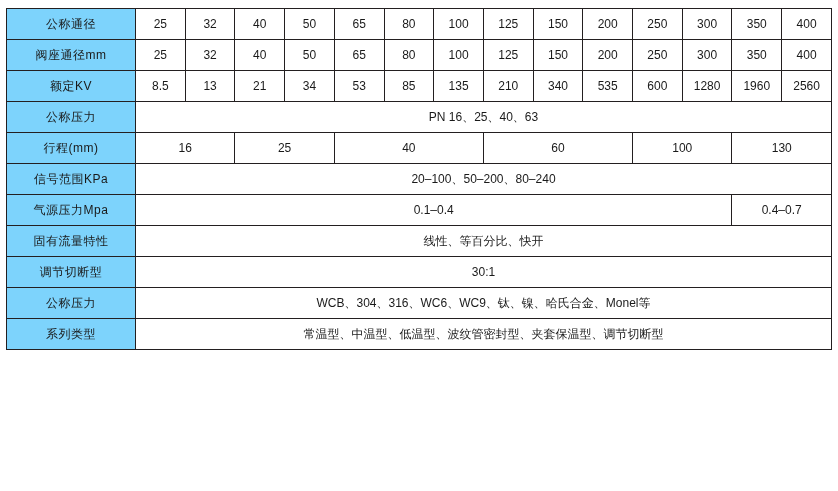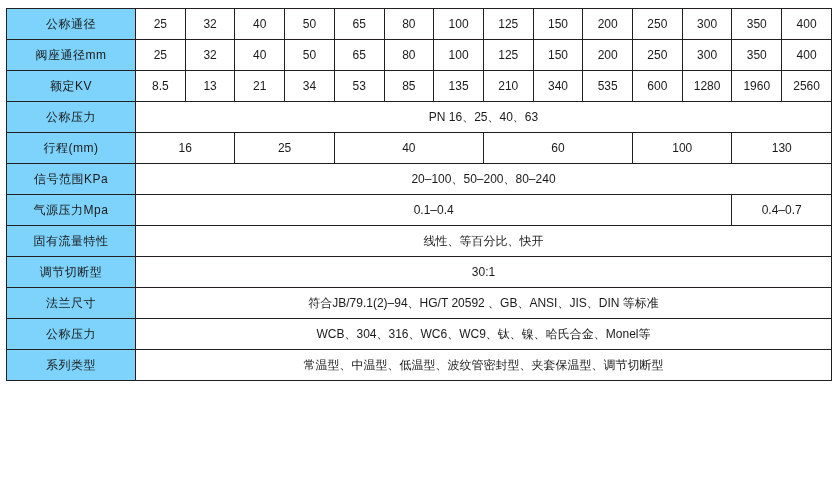--- a/index.html
+++ b/index.html
@@ -134,24 +134,20 @@
         </tr>
         <tr>
           <td class="label">固有流量特性</td>
           <td class="wide" colspan="14">线性、等百分比、快开</td>
         </tr>
         <tr>
           <td class="label">调节切断型</td>
           <td class="wide" colspan="14">30:1</td>
         </tr>
         <tr>
-          <td class="label">法兰尺寸</td>
-          <td class="wide" colspan="14">符合JB/79.1(2)–94、HG/T 20592 、GB、ANSI、JIS、DIN 等标准</td>
-        </tr>
-        <tr>
           <td class="label">公称压力</td>
           <td class="wide" colspan="14">WCB、304、316、WC6、WC9、钛、镍、哈氏合金、Monel等</td>
         </tr>
         <tr>
           <td class="label">系列类型</td>
           <td class="wide" colspan="14">常温型、中温型、低温型、波纹管密封型、夹套保温型、调节切断型</td>
         </tr>
       </tbody>
   </table>
 </div>

